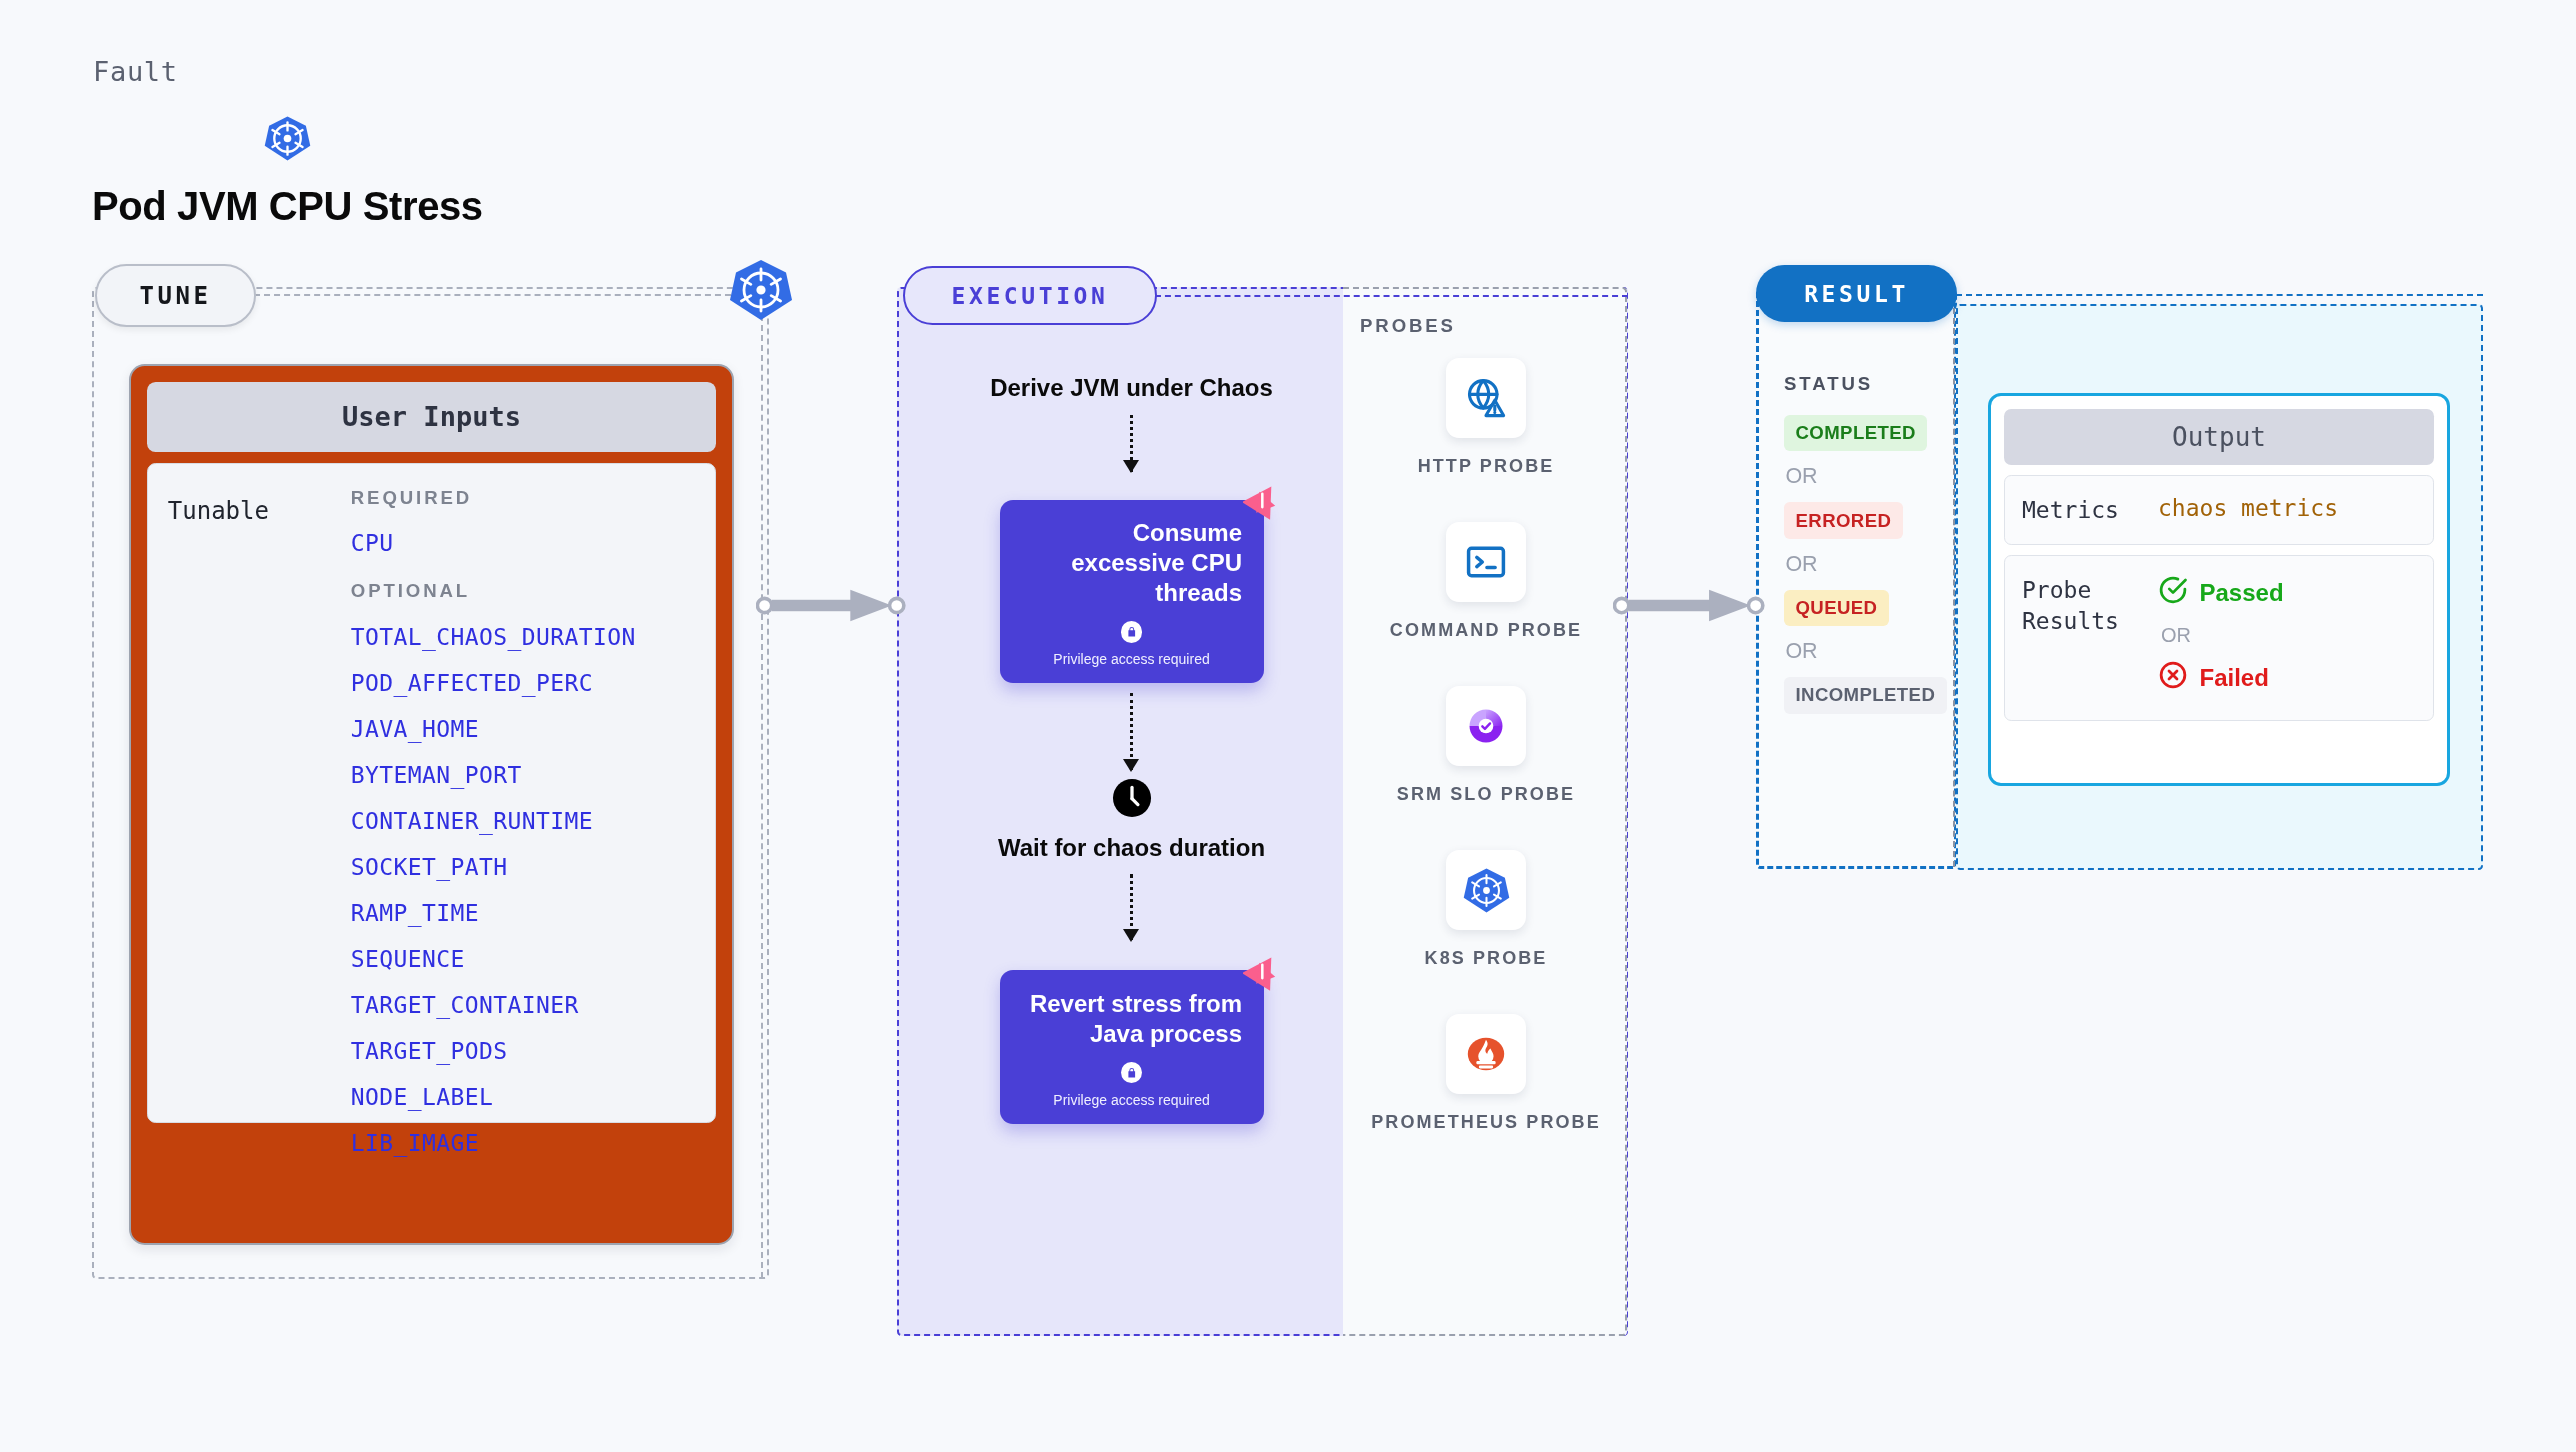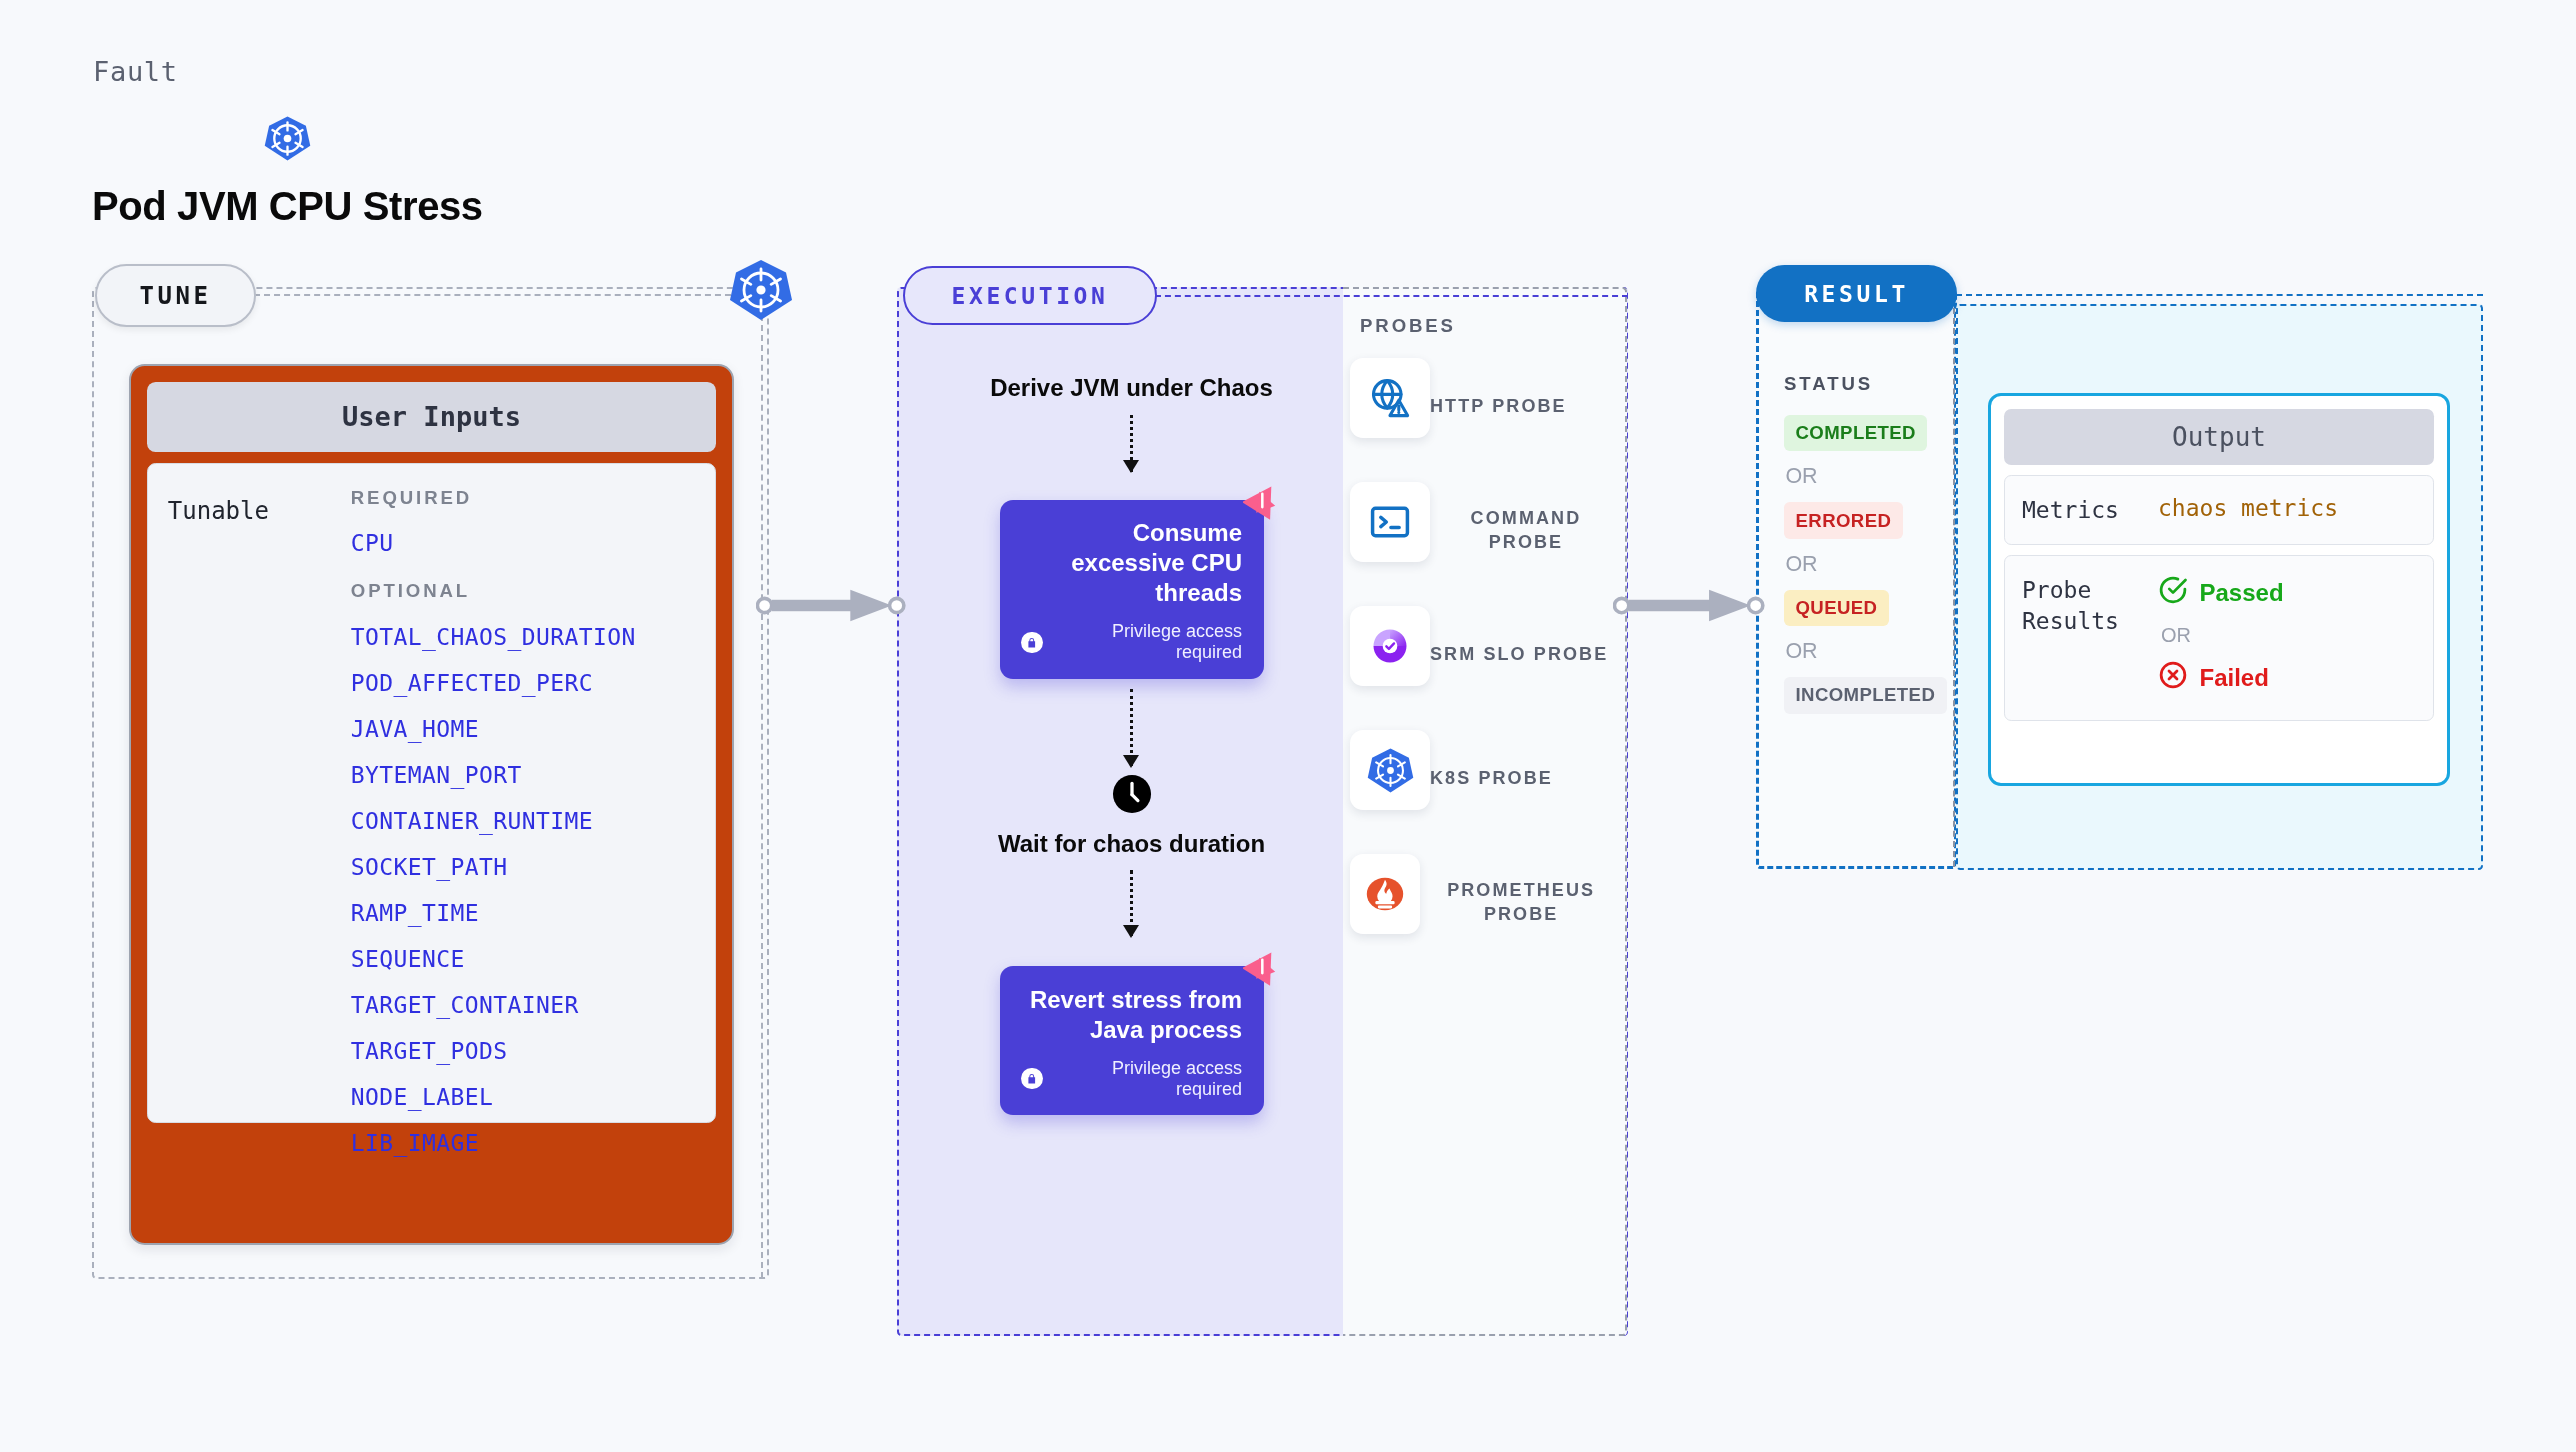--- a/index.html
+++ b/index.html
@@ -122,32 +122,32 @@
   }
   .action-box {
     position: relative; background: #4a3fd6; border-radius: 13px;
     padding: 18.6px 21.5px 15.8px; width: 264px; text-align: right;
     box-shadow: 0 7.2px 15.8px rgba(74,63,214,.28);
     margin-top: 24px;
   }
   .action-title { color: #fff; font-size: 24px; font-weight: bold; line-height: 1.25; }
   .priv {
     margin-top: 13px; display: flex; align-items: center; justify-content: center; gap: 8.6px;
-    color: #f0f0ff; font-size: 18px;
+    color: #f0f0ff; font-size: 14px; flex-direction: column;
   }
   .lock-badge {
     width: 21.5px; height: 21.5px; border-radius: 50%; background: #fff;
     display: flex; align-items: center; justify-content: center; flex: none;
   }
   .litmus { position: absolute; right: -18.6px; top: -18.6px; }
   .clock { width: 42px; height: 42px; }
 
   
   .probe-list { position: absolute; left: 1350px; top: 358px; width: 272px; }
-  .probe-item { display: flex; flex-direction: row; align-items: center; margin-bottom: 44px; }
+  .probe-item { display: flex; flex-direction: column; align-items: center; margin-bottom: 44px; }
   .probe-tile {
     width: 80px; height: 80px; background: #fff; border-radius: 13px;
     display: flex; align-items: center; justify-content: center;
     box-shadow: 0 3.6px 10px rgba(30,40,70,.10);
   }
   .probe-name {
     margin-top: 15.8px; font-size: 18px; font-weight: bold; color: #5b6170;
     letter-spacing: 2.1px; text-align: center; line-height: 1.35;
   }
 

